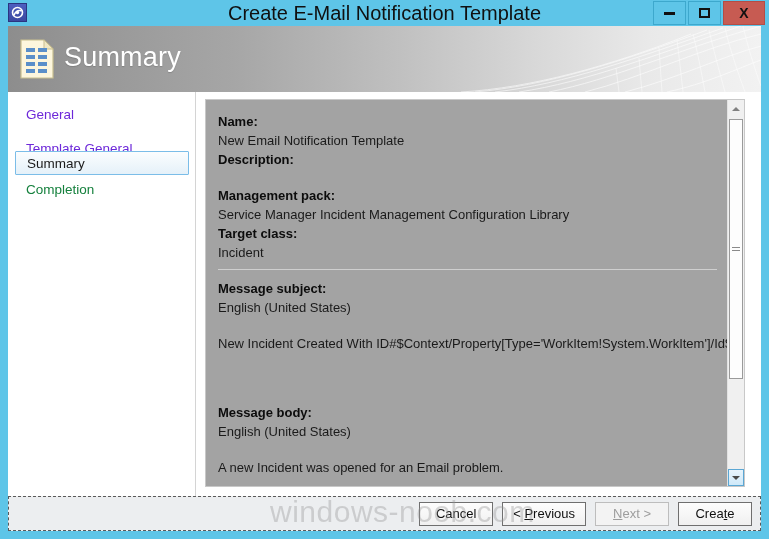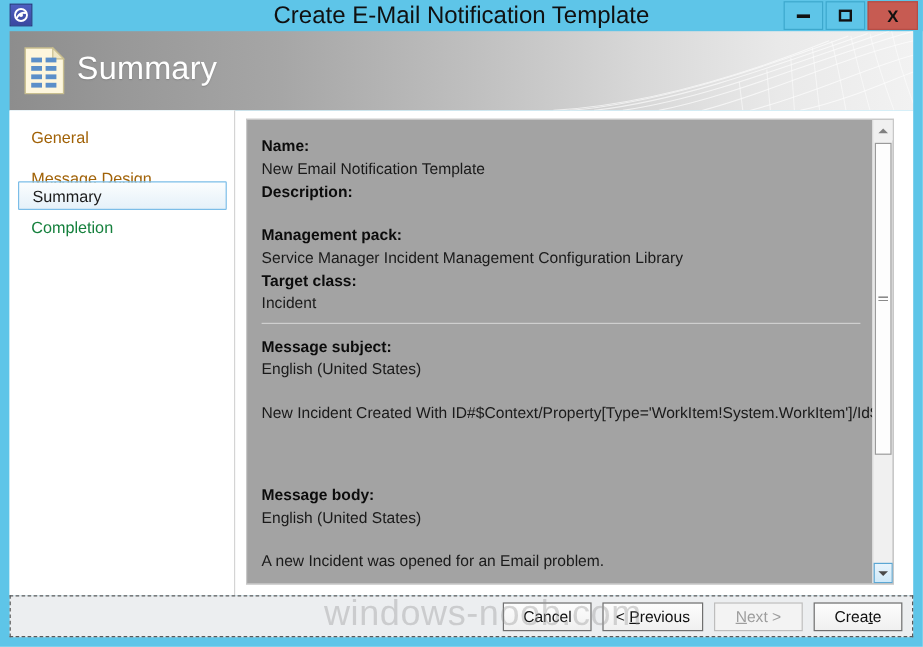--- a/index.html
+++ b/index.html
@@ -148,21 +148,21 @@
   }
   .nav-item {
     position: absolute;
     left: 7px;
     width: 174px;
     height: 24px;
     line-height: 24px;
     padding-left: 11px;
     box-sizing: border-box;
     font-size: 13.5px;
-    color: #a16207;
+    color: #6d28d9;
     cursor: default;
   }
   .nav-item.disabled { color: #15803d; }
   .nav-item.selected {
     background: linear-gradient(#fbfdfe, #e5f1f9);
     border: 1px solid #7bbde8;
     border-radius: 1px;
     color: #1b1b1b;
   }
 
@@ -383,21 +383,21 @@
         <rect x="18" y="30" width="9" height="4"></rect>
       </g>
     </svg>
     <div class="banner-title">Summary</div>
   </div>
 
   <div class="bodyarea">
 
     <div class="sidebar">
       <div class="nav-item" style="top:11px;">General</div>
-      <div class="nav-item" style="top:45px;">Message Design</div>
+      <div class="nav-item" style="top:45px;">Template General</div>
       <div class="nav-item selected" style="top:59px; top:59px;">Summary</div>
       <div class="nav-item disabled" style="top:86px;">Completion</div>
     </div>
 
     <div class="content-pane">
       <div class="content-inner">
 
         <div class="sec">
           <div class="lbl">Name:</div>
           <div class="val">New Email Notification Template</div>

